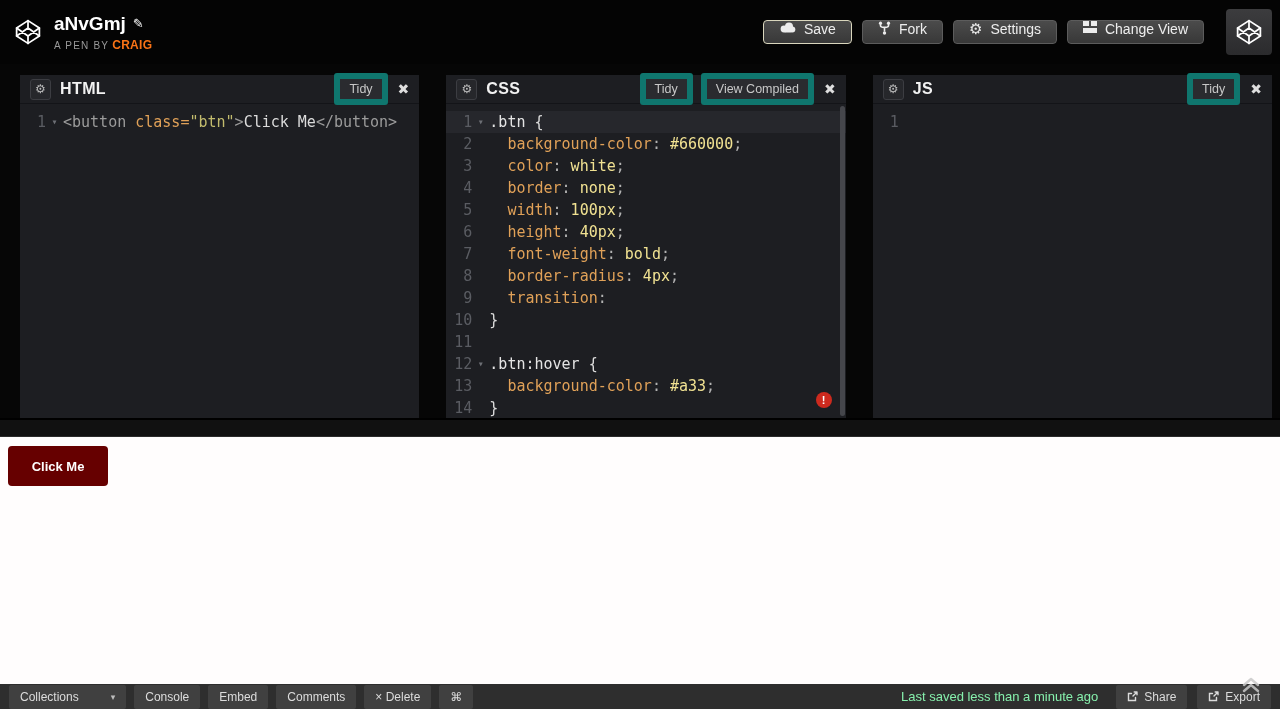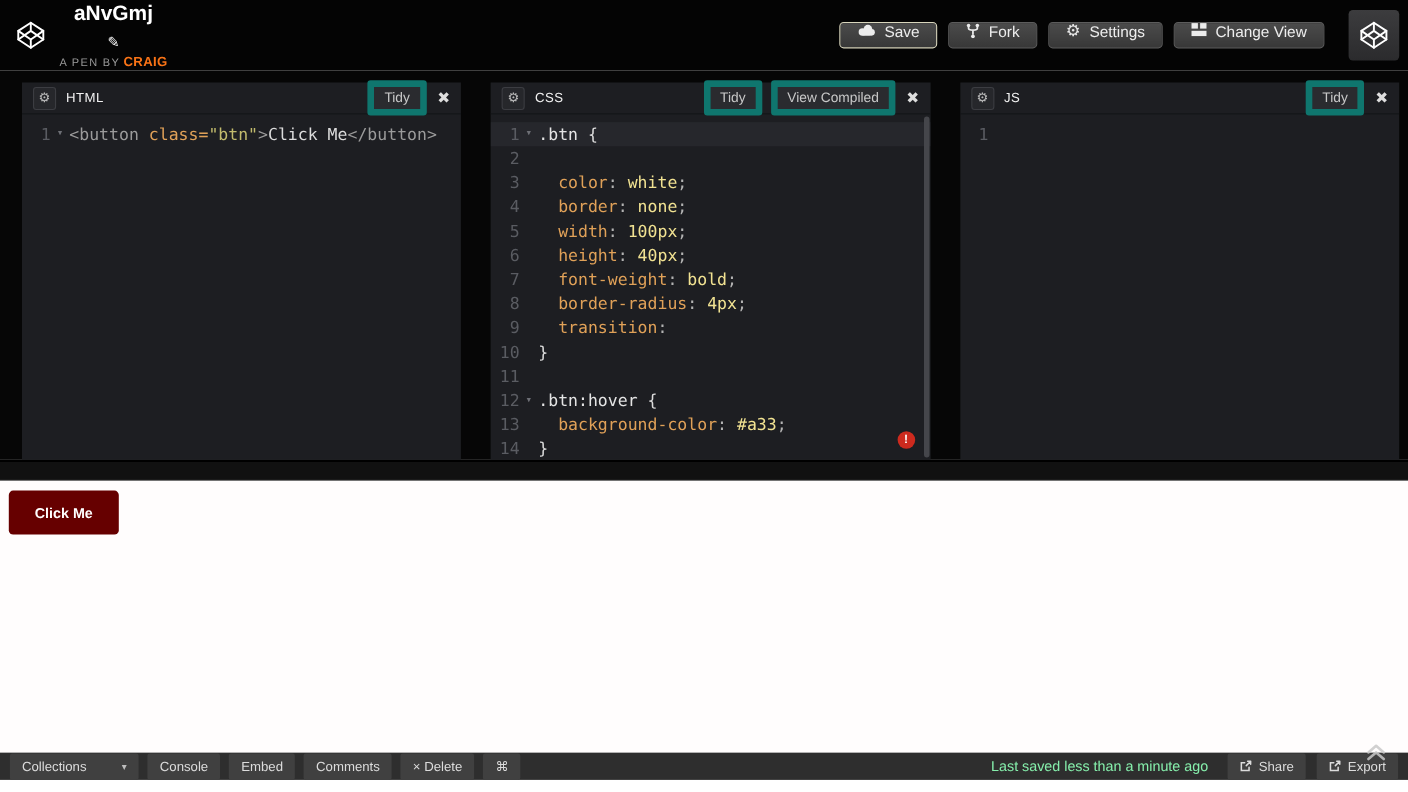--- a/index.html
+++ b/index.html
@@ -6,21 +6,21 @@
   html,body { width:1280px; height:720px; }
   body {
     font-family:"Liberation Sans", sans-serif;
     background:#fff; color:#ddd; overflow:hidden; position:relative;
   }
 
   
   .top-header { height:64px; background:#040404; display:flex; align-items:center; padding:0 8px 0 14px; }
   .logo-mark { width:28px; height:28px; flex:none; }
   .title-block { margin-left:12px; display:flex; flex-direction:column; justify-content:center; }
-  .pen-title-row { display:flex; align-items:center; gap:7px;flex-direction:column; }
+  .pen-title-row { display:flex; align-items:center; gap:7px; }
   .pen-title { font-size:19px; font-weight:bold; color:#fff; }
   .pencil { font-size:13px; color:#fff; }
   .byline { margin-top:3px; font-size:10px; letter-spacing:1.2px; color:#9a9a9a; text-transform:uppercase; }
   .byline b { color:#f97316; font-size:12px; letter-spacing:0.3px; margin-left:3px; }
 
   .header-actions { margin-left:auto; display:flex; align-items:center; gap:10px; }
   .hbtn {
     height:24px; display:flex; align-items:flex-start; gap:8px; padding:0 15px;
     background:linear-gradient(#4b4b4b,#383838); border:1px solid #5c5c5c; border-radius:4px;
     color:#ededed; font-size:14px; cursor:pointer; font-family:inherit;
@@ -32,21 +32,21 @@
   .avatar svg { width:28px; height:28px; }
 
   
   .editors-row { height:354px; background:#060606; display:flex; gap:27px; padding:11px 8px 0 20px; }
   .panel { flex:1 1 0; background:#1d1e22; display:flex; flex-direction:column; min-width:0; position:relative; }
   .panel-header { height:29px; flex:none; display:flex; align-items:center; padding:0 10px; border-bottom:1px solid #131418; }
   .mini-gear {
     width:21px; height:21px; flex:none; display:flex; align-items:center; justify-content:center;
     background:#26272b; border:1px solid #3c3d42; border-radius:3px; color:#b9b9b9; font-size:12px; cursor:pointer;
   }
-  .panel-title { margin-left:9px; font-size:12px; font-weight:normal; color:#f2f2f2; letter-spacing:0.4px; }
+  .panel-title { margin-left:9px; font-size:16px; font-weight:bold; color:#f2f2f2; letter-spacing:0.4px; }
   .panel-header .spacer { flex:1; }
   .tidy-btn {
     background:#2a2b2f; border:6px solid #0f766e; border-radius:3px; color:#c8c8c8;
     font-size:12.5px; padding:3px 9px; cursor:pointer; font-family:inherit;
   }
   .tidy-btn + .tidy-btn { margin-left:8px; }
   .panel-close { margin-left:10px; font-size:14px; color:#dedede; cursor:pointer; line-height:1; }
 
   .code-area { flex:1; padding-top:7px; font-family:"DejaVu Sans Mono", monospace; font-size:15px; overflow:hidden; position:relative; }
   .code-line { display:flex; line-height:22px; white-space:pre; }
@@ -177,21 +177,21 @@
     <div class="panel-header">
       <span class="mini-gear">⚙</span>
       <span class="panel-title">CSS</span>
       <span class="spacer"></span>
       <button class="tidy-btn">Tidy</button>
       <button class="tidy-btn">View Compiled</button>
       <span class="panel-close">✖</span>
     </div>
     <div class="code-area">
     <div class="code-line active"><span class="ln">1</span><span class="fold">▾</span><span class="code"><span class="t-sel">.btn</span><span class="t-pln"> {</span></span></div>
-        <div class="code-line"><span class="ln">2</span><span class="fold"></span></div>
+        <div class="code-line"><span class="ln">2</span><span class="fold"></span><span class="code"><span class="t-pln">  </span><span class="t-prop">background-color</span><span class="t-pun">:</span><span class="t-val"> #660000</span><span class="t-pun">;</span></span></div>
         <div class="code-line"><span class="ln">3</span><span class="fold"></span><span class="code"><span class="t-pln">  </span><span class="t-prop">color</span><span class="t-pun">:</span><span class="t-val"> white</span><span class="t-pun">;</span></span></div>
         <div class="code-line"><span class="ln">4</span><span class="fold"></span><span class="code"><span class="t-pln">  </span><span class="t-prop">border</span><span class="t-pun">:</span><span class="t-val"> none</span><span class="t-pun">;</span></span></div>
         <div class="code-line"><span class="ln">5</span><span class="fold"></span><span class="code"><span class="t-pln">  </span><span class="t-prop">width</span><span class="t-pun">:</span><span class="t-val"> 100px</span><span class="t-pun">;</span></span></div>
         <div class="code-line"><span class="ln">6</span><span class="fold"></span><span class="code"><span class="t-pln">  </span><span class="t-prop">height</span><span class="t-pun">:</span><span class="t-val"> 40px</span><span class="t-pun">;</span></span></div>
         <div class="code-line"><span class="ln">7</span><span class="fold"></span><span class="code"><span class="t-pln">  </span><span class="t-prop">font-weight</span><span class="t-pun">:</span><span class="t-val"> bold</span><span class="t-pun">;</span></span></div>
         <div class="code-line"><span class="ln">8</span><span class="fold"></span><span class="code"><span class="t-pln">  </span><span class="t-prop">border-radius</span><span class="t-pun">:</span><span class="t-val"> 4px</span><span class="t-pun">;</span></span></div>
         <div class="code-line"><span class="ln">9</span><span class="fold"></span><span class="code"><span class="t-pln">  </span><span class="t-prop">transition</span><span class="t-pun">:</span></span></div>
         <div class="code-line"><span class="ln">10</span><span class="fold"></span><span class="code"><span class="t-pln">}</span></span></div>
         <div class="code-line"><span class="ln">11</span><span class="fold"></span><span class="code"></span></div>
         <div class="code-line"><span class="ln">12</span><span class="fold">▾</span><span class="code"><span class="t-sel">.btn:hover</span><span class="t-pln"> {</span></span></div>

